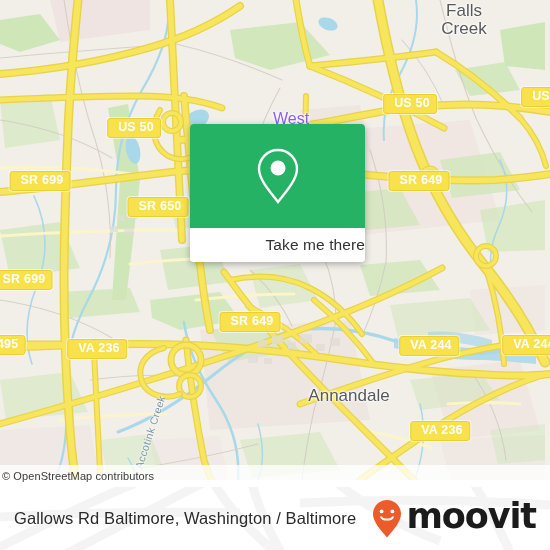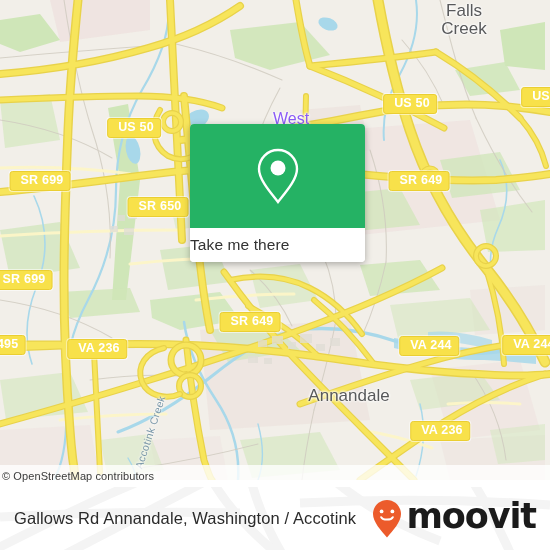--- a/index.html
+++ b/index.html
@@ -30,21 +30,21 @@
     background:#ffffff;border-radius:4px;
     box-shadow:0 2px 7px rgba(0,0,0,0.30);
     overflow:hidden;
   }
   #popup-image{
     height:104px;background:#25b264;
     display:flex;align-items:center;justify-content:center;
   }
   #popup-label{
     height:34px;background:#fff;
-    display:flex;align-items:center;justify-content:flex-start;
+    display:flex;align-items:center;justify-content:flex-end;
     font-size:15.5px;color:#333;letter-spacing:.1px;
   }
 
   
   #bottombar{
     position:absolute;left:0;top:487px;width:550px;height:63px;
     background:#ffffff;overflow:hidden;
   }
   #bottombar .wm{position:absolute;inset:0;opacity:1;}
   #caption{
@@ -347,21 +347,21 @@
         <path d="M250 -10 C258 20 268 44 284 70"></path>
         <path d="M210 -10 C226 18 248 42 274 64"></path>
         <path d="M330 -10 C360 16 398 38 440 54"></path>
         <path d="M470 -10 C486 16 500 42 512 70"></path>
         <path d="M0 30 C80 26 160 24 240 26"></path>
         <path d="M300 16 C380 12 460 12 550 18"></path>
       </g>
     </svg>
 
     <div id="caption">
-      <span>Gallows Rd Annandale, Washington / Accotink</span>
+      <span>Gallows Rd Baltimore, Washington / Baltimore</span>
     </div>
 
     <div id="brand">
       <svg width="30" height="40" viewBox="0 0 30 40">
         <path d="M15 1 C7.3 1 1 7.3 1 15 C1 23 9 31.5 15 38.5 C21 31.5 29 23 29 15 C29 7.3 22.7 1 15 1 Z" fill="#ec5b2b"></path>
         <circle cx="9.6" cy="12.4" r="1.9" fill="#ffffff"></circle>
         <circle cx="20.4" cy="12.4" r="1.9" fill="#ffffff"></circle>
         <path d="M9.2 18.2 C11 21.4 19 21.4 20.8 18.2" stroke="#ffffff" stroke-width="2" fill="none" stroke-linecap="round"></path>
       </svg>
       <span id="brand-word">moovit</span>

